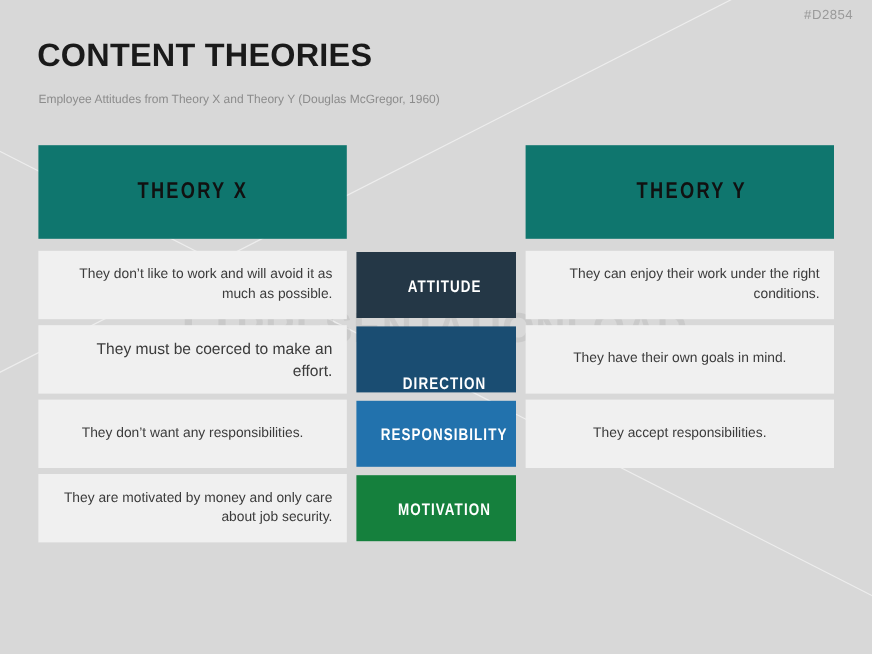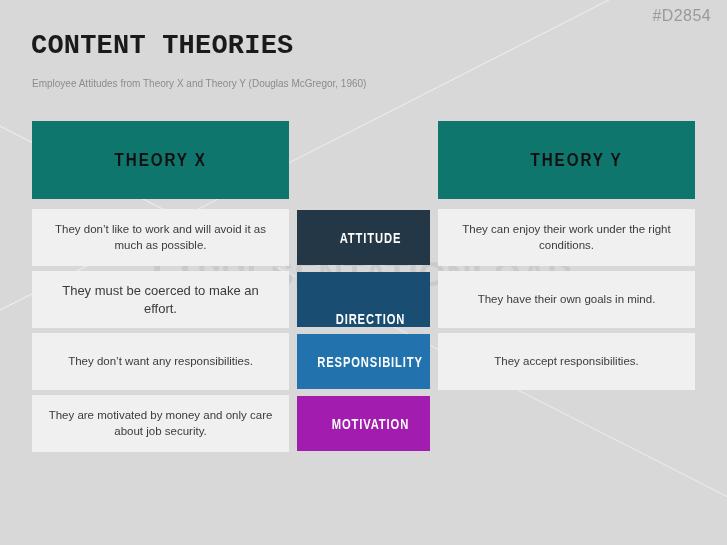--- a/index.html
+++ b/index.html
@@ -46,26 +46,26 @@
   .wm-text{
     font-size:35px; font-weight:bold; letter-spacing:.5px;
     color:rgba(150,150,150,.20);
     font-family:"Liberation Sans", sans-serif;
     white-space:nowrap;
   }
 
   
   .code{
     position:absolute; top:7px; right:16px;
-    font-size:16px; color:#9a9a9a; letter-spacing:.4px; z-index:5;
+    font-size:11px; color:#9a9a9a; letter-spacing:.4px; z-index:5;
   }
   .title{
     position:absolute; top:31px; left:31px;
     font-size:27px; font-weight:bold; color:#1a1a1a;
-    letter-spacing:.2px; z-index:5;font-family:Liberation Mono, monospace;
+    letter-spacing:.2px; z-index:5;
   }
   .subtitle{
     position:absolute; top:78px; left:32px;
     font-size:10px; color:#8c8c8c; z-index:5;
   }
 
   
   .board{ position:absolute; top:121px; left:32px; width:663px; z-index:4; }
 
   .head-row{ display:flex; height:78px; margin-bottom:10px; }
@@ -82,21 +82,21 @@
     transform:scaleX(.80);
     letter-spacing:2.4px;
   }
 
   .row{ display:flex; height:57px; margin-bottom:5px; }
   .row:last-child{ margin-bottom:0; }
 
   .cell{
     width:257px; background:#f0f0f0;
     display:flex; align-items:center; justify-content:center;
-    text-align:center; padding:4px 12px;
+    text-align:right; padding:4px 12px;
     font-size:11.5px; color:#3b3b3b; line-height:1.35;
   }
   .cell.small{ font-size:13px; }
 
   .mid-wrap{ width:149px; display:flex; align-items:center; justify-content:center; }
   .mid{
     width:133px; height:55px;
     display:flex; align-items:center; justify-content:center;padding-left:14px;
   }
   .mid-label{
@@ -164,19 +164,19 @@
       <div class="mid" style="background: rgb(34, 114, 173);">
         <span class="mid-label">RESPONSIBILITY</span>
       </div>
     </div>
     <div class="cell">They accept responsibilities.</div>
   </div>
 
   <div class="row">
     <div class="cell">They are motivated by money and only care about job security.</div>
     <div class="mid-wrap">
-      <div class="mid" style="background: #a21caf;">
+      <div class="mid" style="background: #15803d;">
         <span class="mid-label">MOTIVATION</span>
       </div>
     </div>
   </div>
 
 </div>
 
 </body></html>

